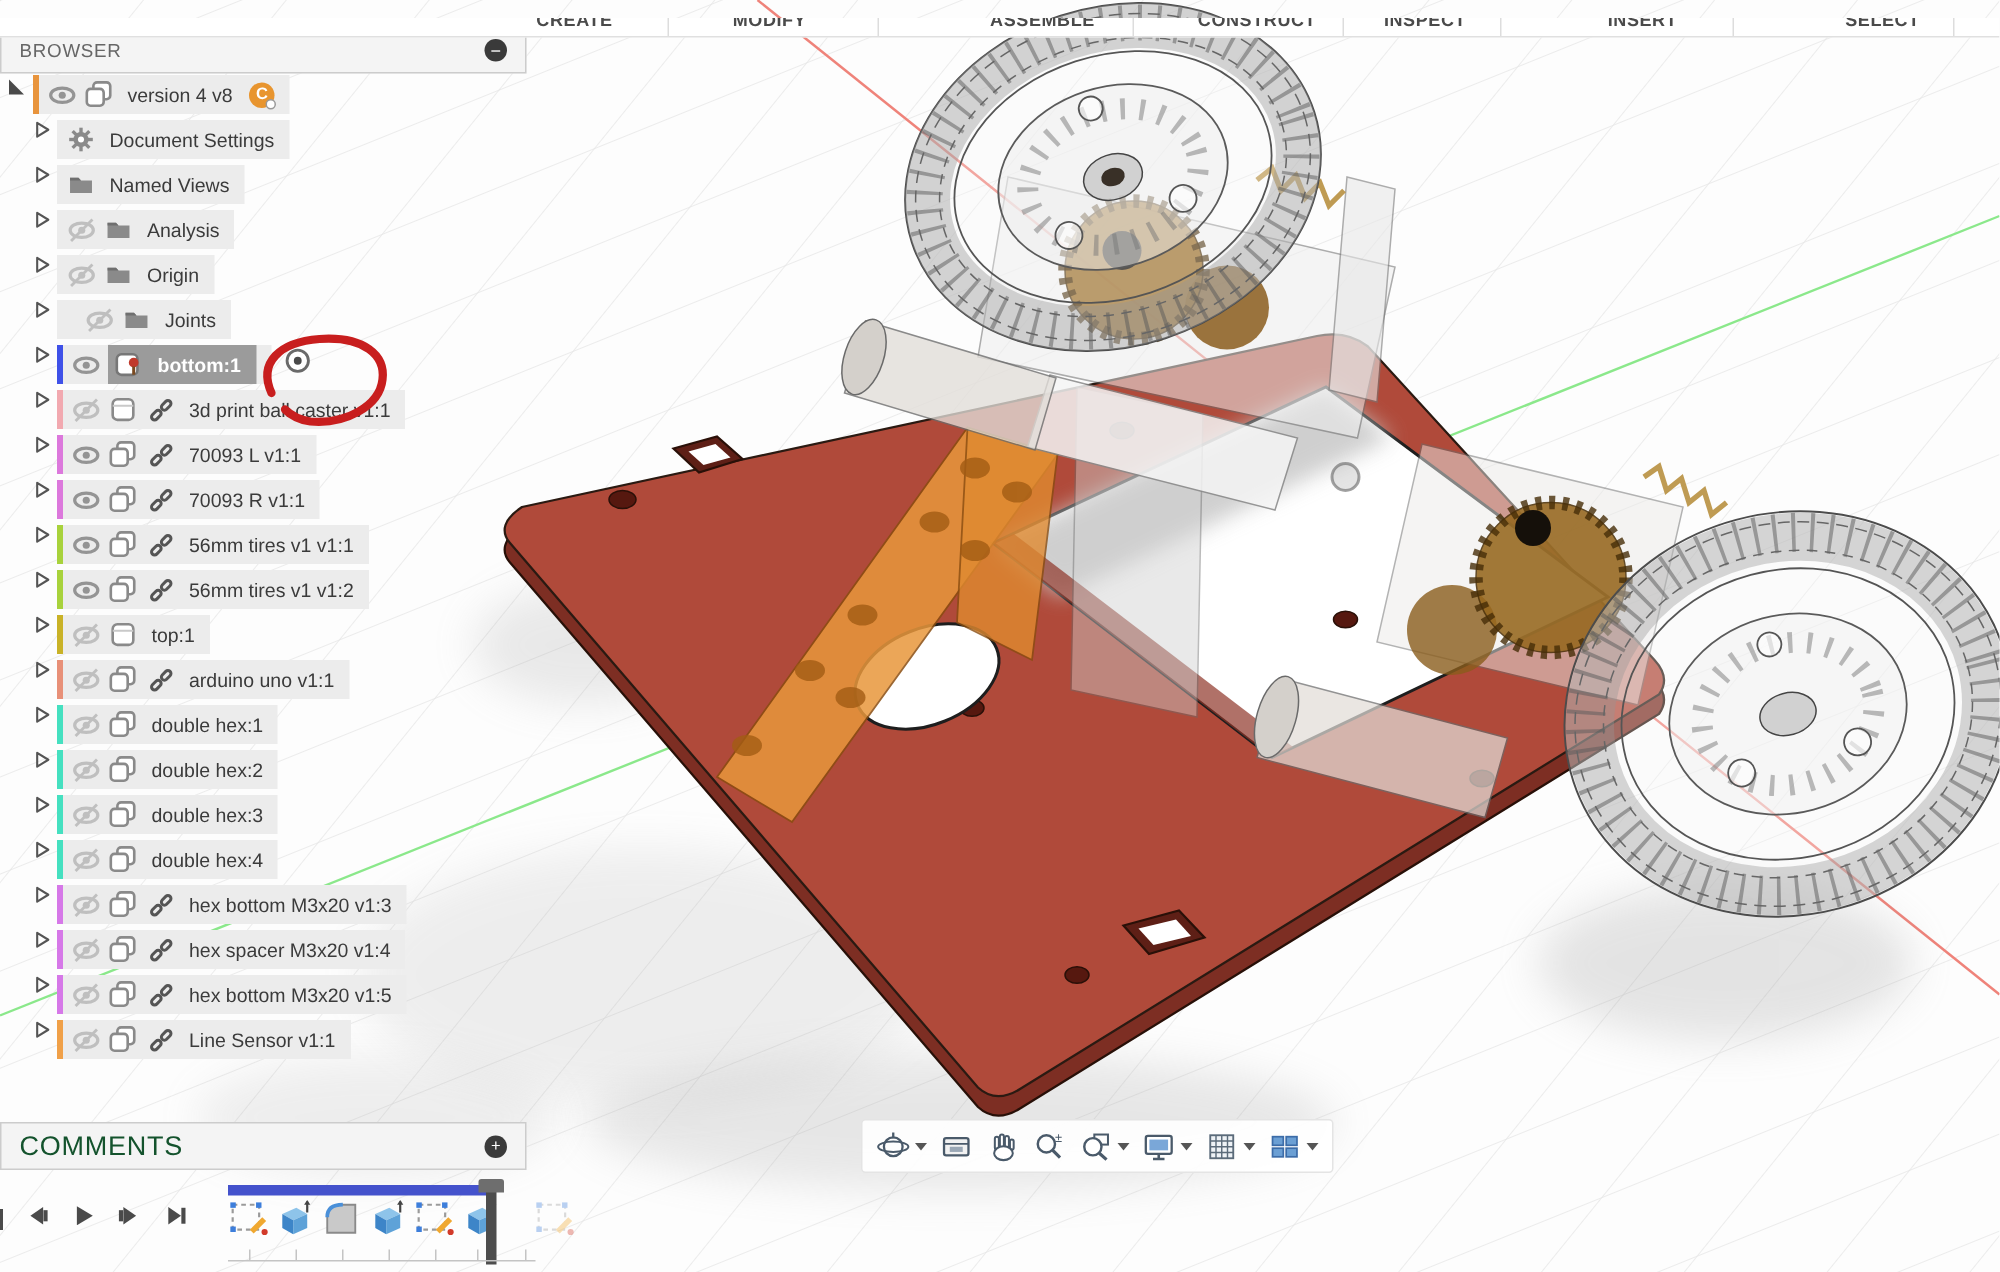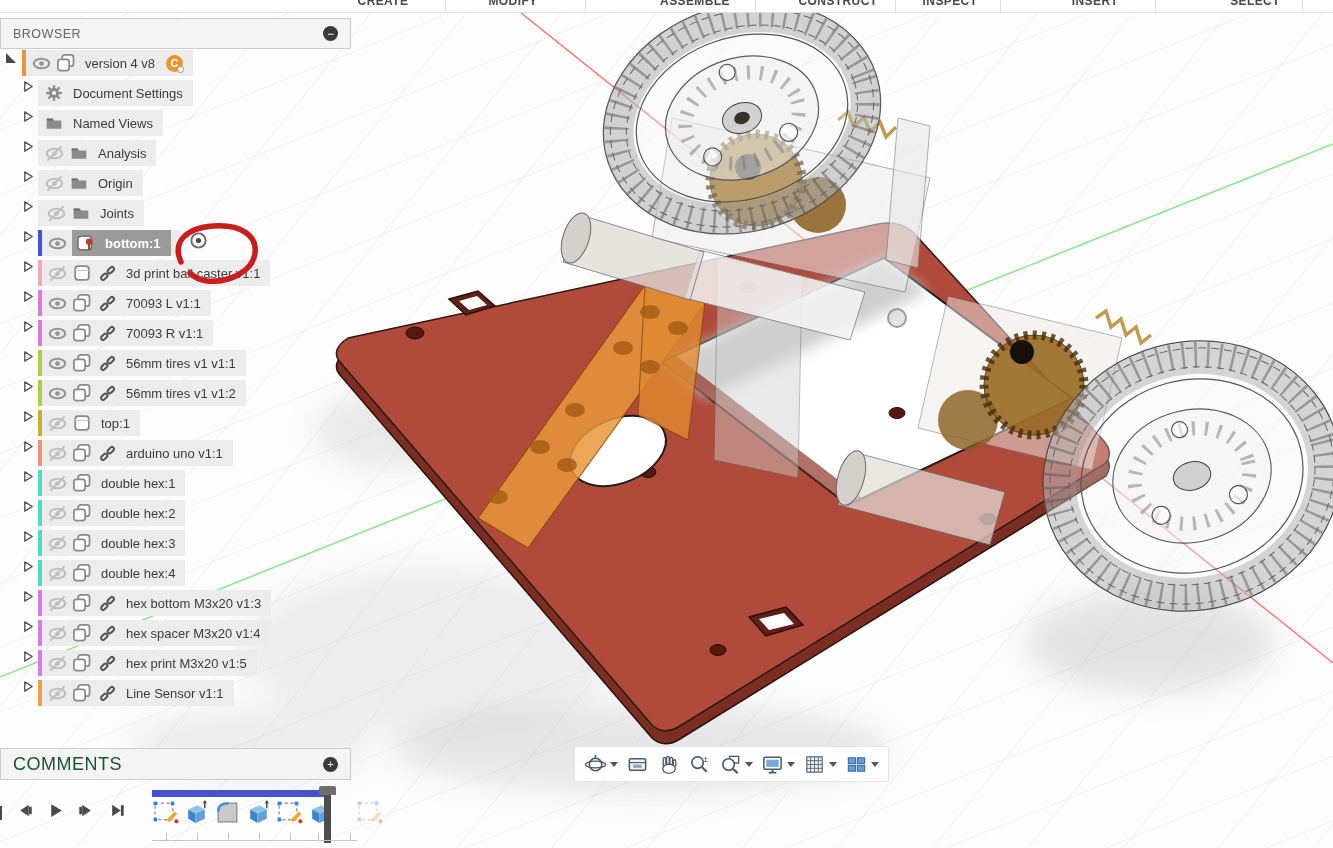--- a/index.html
+++ b/index.html
@@ -1,18 +1,18 @@
 <!DOCTYPE html>
 <html><head>
 <meta charset="utf-8">
 <style>
   html,body{margin:0;padding:0;width:1333px;height:848px;overflow:hidden;
     font-family:"Liberation Sans",sans-serif;background:#fdfdfd;position:relative;}
   
-  .ribbon{position:absolute;left:0;top:0;width:1333px;height:12px;background:#fff;
+  .ribbon{position:absolute;left:0;top:12px;width:1333px;height:12px;background:#fff;
     border-bottom:1px solid #e0e0e0;overflow:hidden;z-index:30;}
   .ribbon .grp{position:absolute;top:-6px;transform:translateX(-50%);font-size:12px;
     font-weight:bold;color:#4a4a4a;letter-spacing:.4px;white-space:nowrap;}
   .ribbon .sep{position:absolute;top:0;width:1px;height:12px;background:#ddd;}
   
   #viewport{position:absolute;left:0;top:0;width:1333px;height:848px;z-index:1;}
   
   .panel-header{position:absolute;left:0;width:351px;height:31px;background:#f4f4f4;
     border:1px solid #ccc;box-sizing:border-box;display:flex;align-items:center;
     justify-content:space-between;padding:0 12px;z-index:20;}
@@ -479,21 +479,21 @@
       <span class="lbl">Origin</span>
     </span>
   </div>
 
   <div class="row">
     <span class="arrow-slot">
         <svg width="13" height="13">
           <use href="#sym-arrow"></use>
         </svg>
       </span>
-    <span class="chip" style="padding-left:8px">
+    <span class="chip" style="padding-left:18px">
       <span class="ico">
           <svg width="19" height="19">
             <use href="#sym-eye-off"></use>
           </svg>
         </span>
       <span class="ico">
           <svg width="18" height="18">
             <use href="#sym-folder"></use>
           </svg>
         </span>
@@ -872,21 +872,21 @@
       <span class="ico">
           <svg width="20" height="20">
             <use href="#sym-component"></use>
           </svg>
         </span>
       <span class="ico">
           <svg width="19" height="19">
             <use href="#sym-link"></use>
           </svg>
         </span>
-      <span class="lbl">hex print M3x20 v1:5</span>
+      <span class="lbl">hex bottom M3x20 v1:5</span>
     </span>
   </div>
 
   <div class="row">
     <span class="arrow-slot">
         <svg width="13" height="13">
           <use href="#sym-arrow"></use>
         </svg>
       </span>
     <span class="chip">

